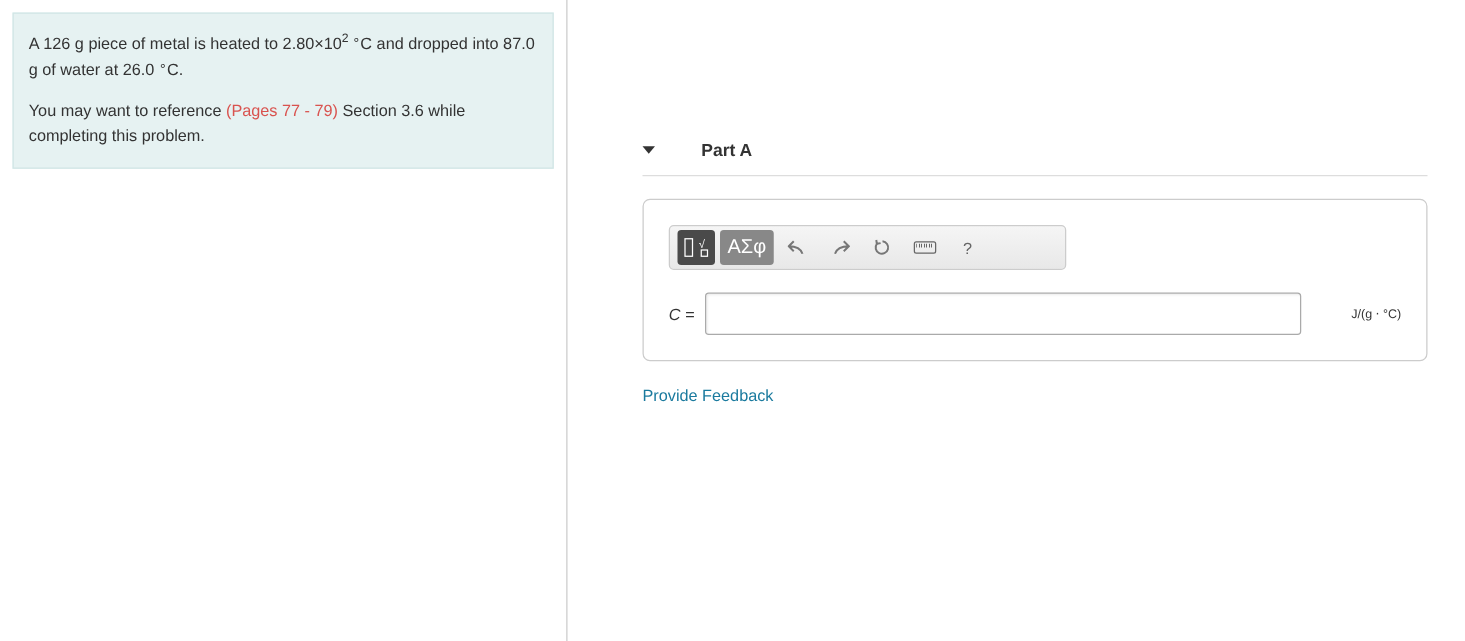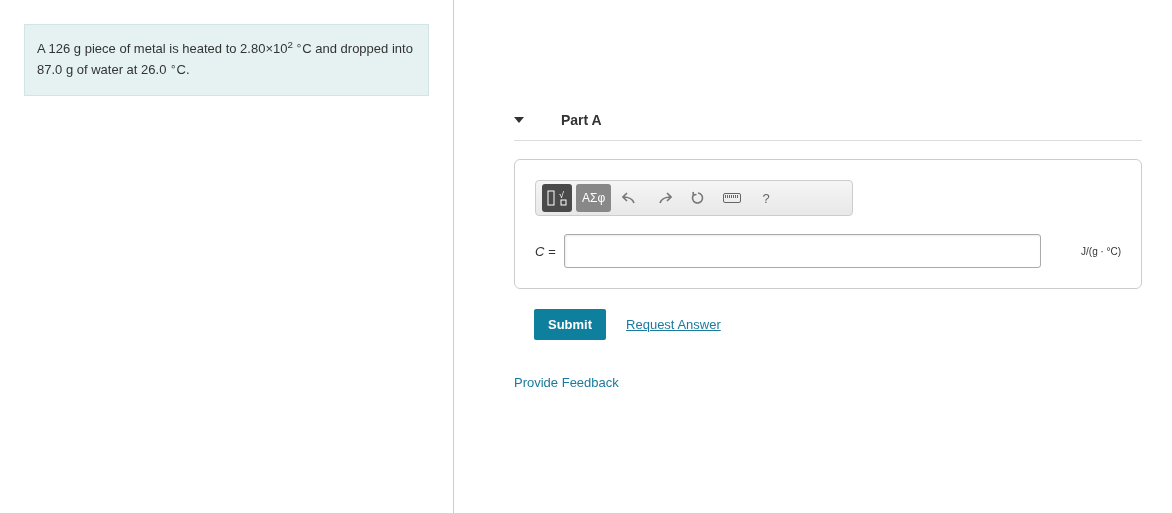--- a/index.html
+++ b/index.html
@@ -11,21 +11,21 @@
       font-family: Arial, Helvetica, sans-serif;
       font-size: 13px;
       color: #333;
       background: #fff;
       width: 1172px;
       height: 513px;
       display: flex;
     }
     .left-panel {
       width: 465px;
-      padding: 24px;
+      padding: 10px;
       border-right: 1px solid #ccc;
     }
     .problem-box {
       background: #e6f2f2;
       border: 1px solid #d0e5e5;
       padding: 14px 12px;
       line-height: 1.6;
     }
     .problem-box p {
       margin-bottom: 12px;
@@ -110,21 +110,21 @@
     }
     .toolbar-btn.template {
       background: #4a4a4a;
       color: #fff;
       font-size: 11px;
       padding: 0 4px;
     }
     .toolbar-btn.greek {
       background: #888;
       color: #fff;
-      font-size: 12px;
+      font-size: 16px;
       padding: 0 6px;
     }
     .input-row {
       display: flex;
       align-items: center;
     }
     .var-label {
       font-style: italic;
       margin-right: 8px;
     }
@@ -186,20 +186,23 @@
     }
   </style>
 </head>
 <body>
 
 <div class="left-panel">
   <div class="problem-box">
     <p>
       <span>A 126 g piece of metal is heated to 2.80×10</span><sup>2</sup><span class="degree"> ∘</span><span>C and dropped into 87.0 g of water at 26.0 </span><span class="degree">∘</span><span>C.</span>
     </p>
+    <p>
+      <span>You may want to reference </span><span class="ref-link">(Pages 77 - 79)</span><span> Section 3.6 while completing this problem.</span>
+    </p>
   </div>
 </div>
 
 <div class="right-panel">
   <div class="part-header">
     <div class="triangle-icon"></div>
     <span class="part-title">Part A</span>
   </div>
 
 
@@ -236,19 +239,15 @@
       <div class="toolbar-btn">?</div>
     </div>
 
     <div class="input-row">
       <span class="var-label">C =</span>
       <input type="text" class="answer-input" style="">
       <span class="unit-label">J/(g ⋅ °C)</span>
     </div>
   </div>
 
-  <div class="submit-row">
-    <button class="submit-btn">Submit</button>
-    <span class="request-link">Request Answer</span>
-  </div>
 
   <div class="feedback-link">Provide Feedback</div>
 </div>
 
 </body></html>

